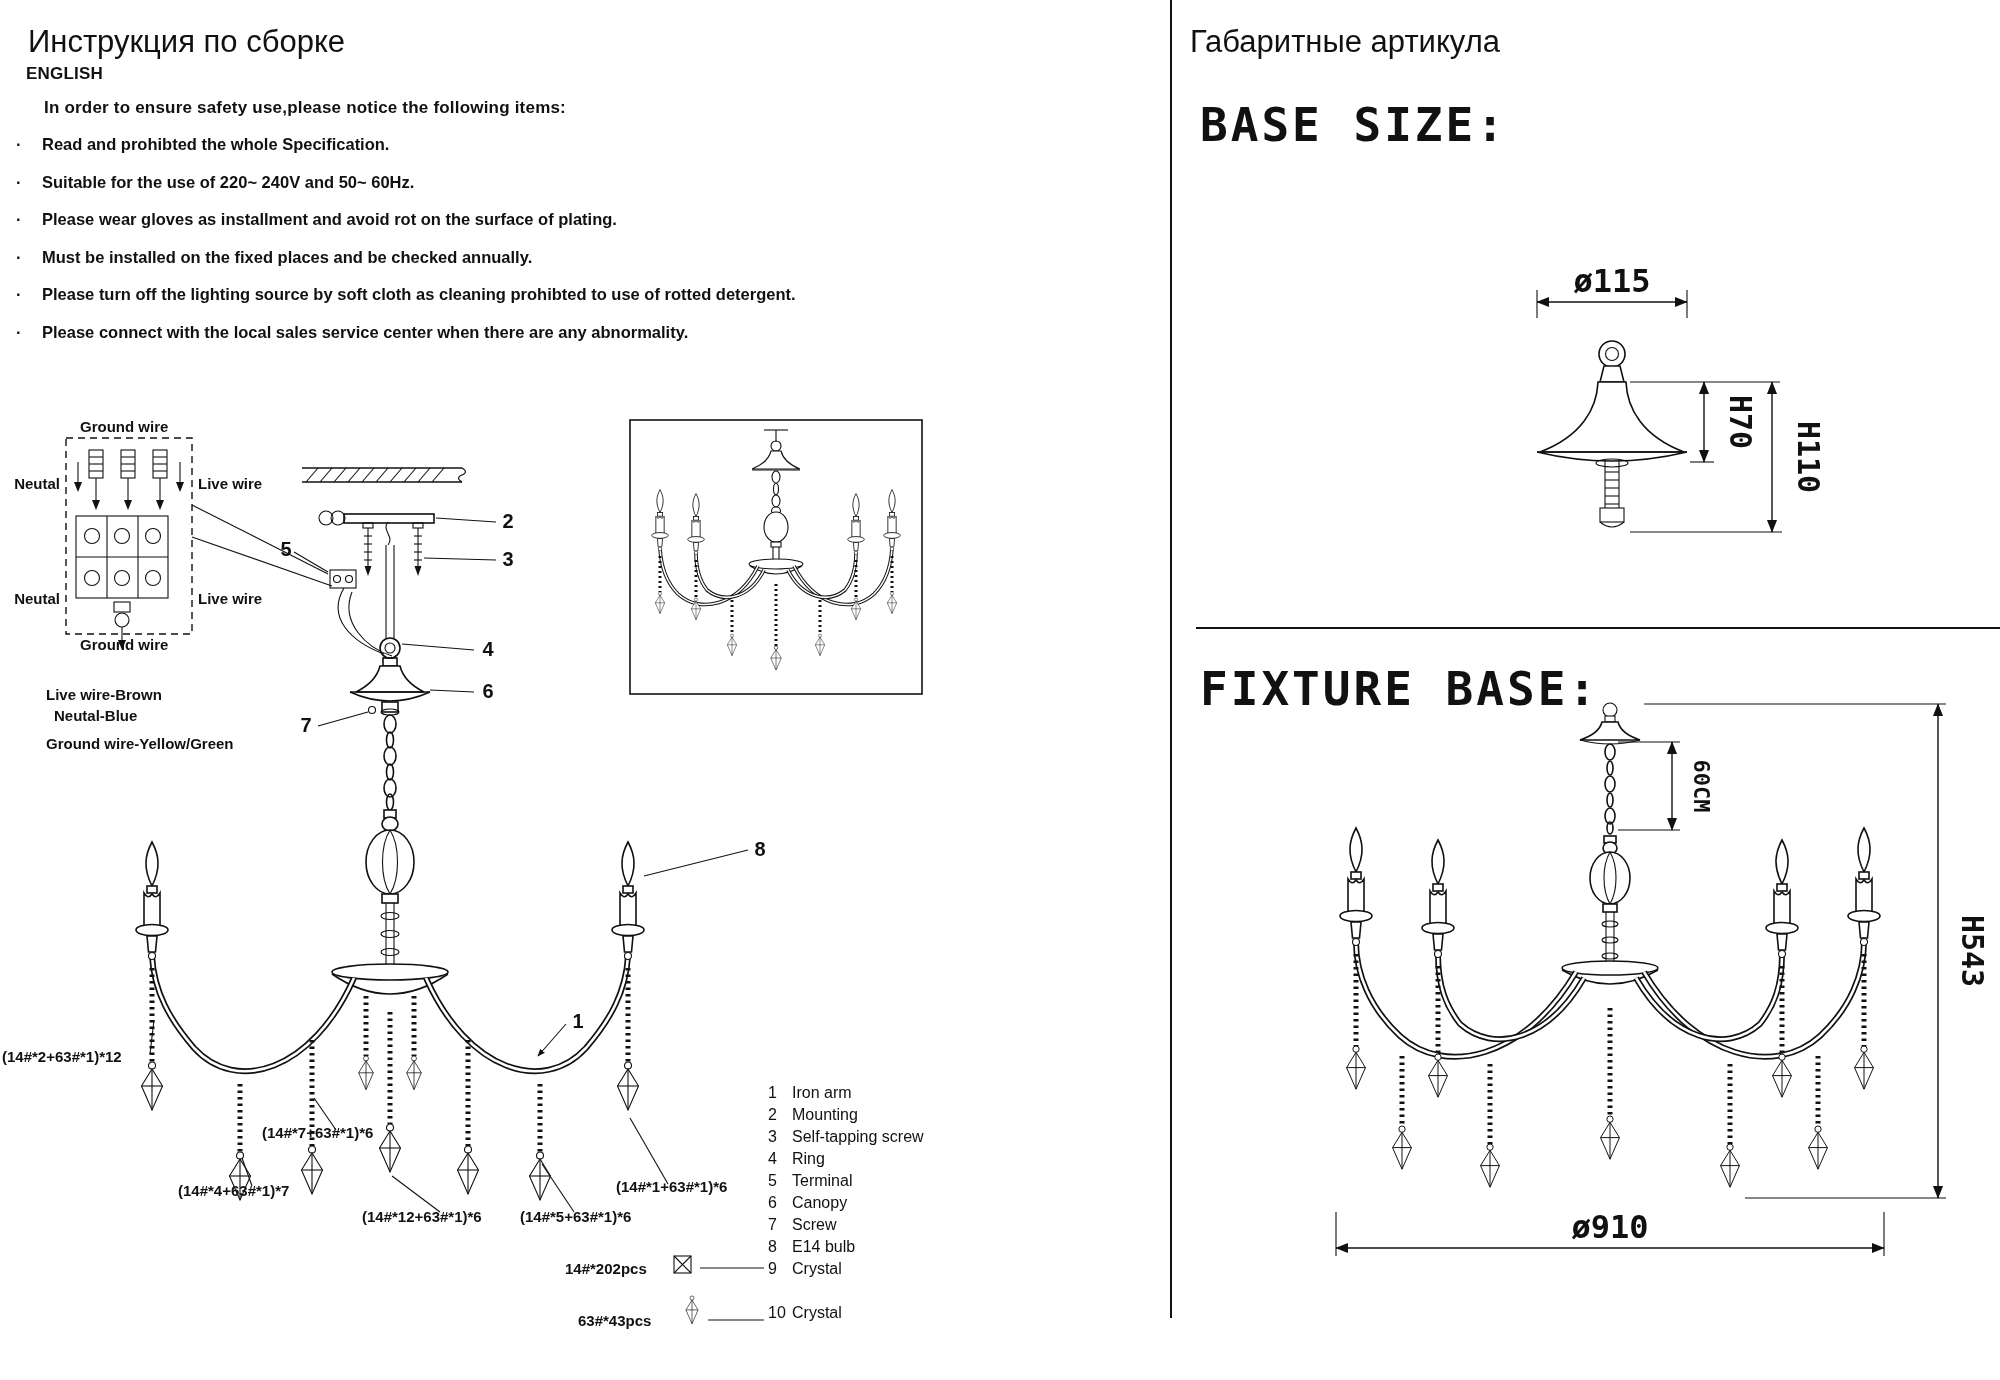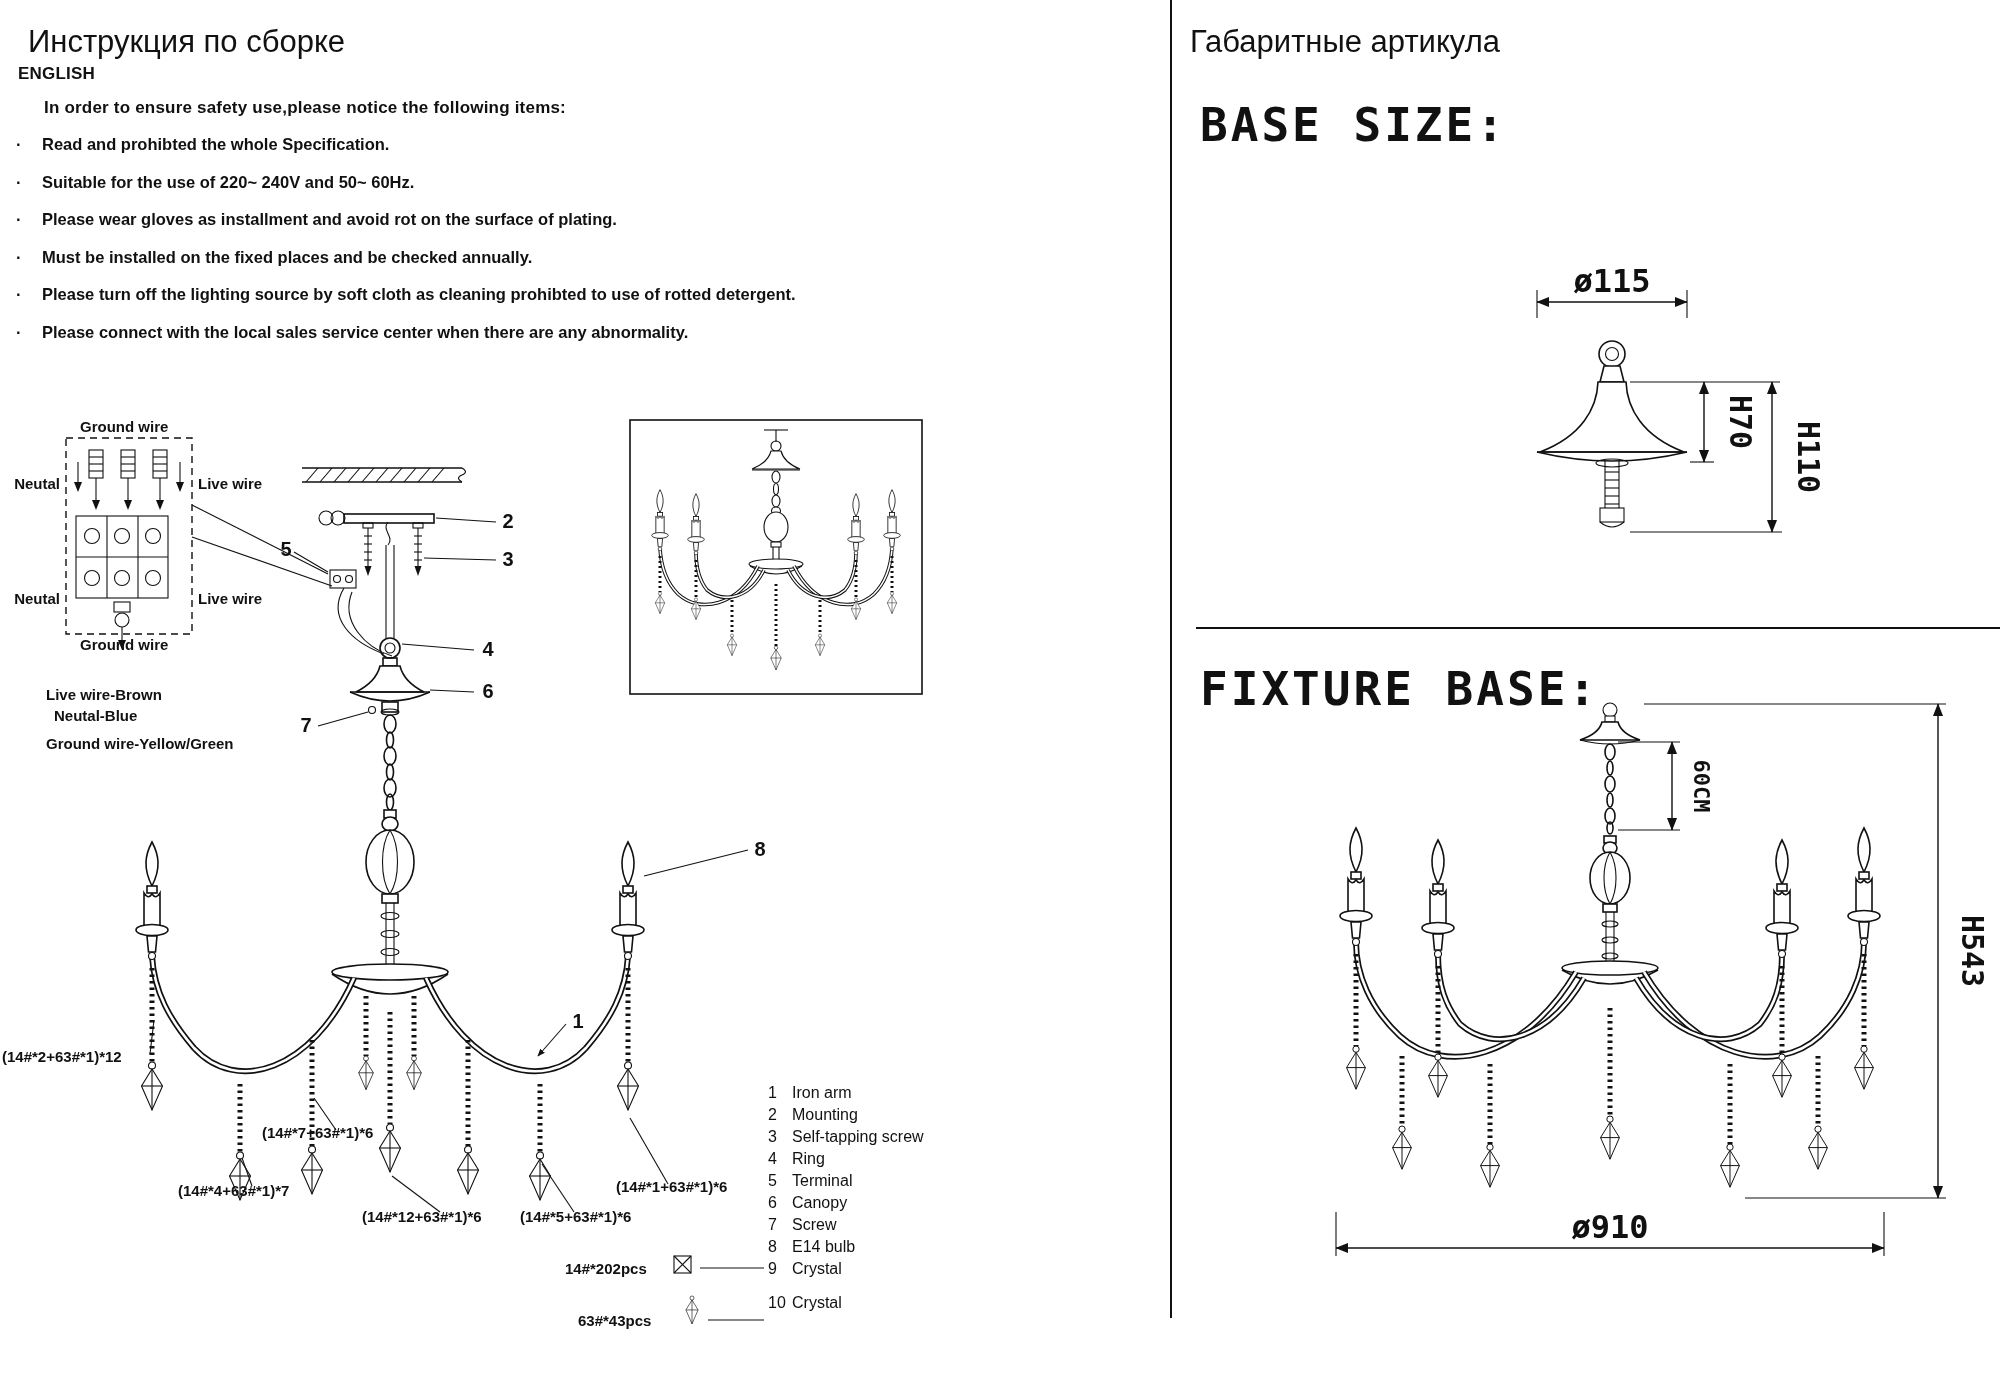--- a/index.html
+++ b/index.html
@@ -9,21 +9,21 @@
         font-family:"Liberation Sans",sans-serif;overflow:hidden}
   .abs{position:absolute;white-space:nowrap}
   .ru-title{font-size:31px;font-weight:400}
   .b17{font-size:17px;font-weight:700;letter-spacing:.2px}
   .instr-row{line-height:37.6px;white-space:nowrap;font-size:16.5px;font-weight:700}
   .instr-row .bul{display:inline-block;width:30px;text-align:left;padding-left:4px}
   .stencil{font-family:"DejaVu Sans Mono",monospace;font-weight:700;font-size:46px;letter-spacing:3px}
   .parts{font-size:16px;font-weight:400}
   .part-row{line-height:22px;white-space:nowrap}
   .part-row .pnum{display:inline-block;min-width:24px}
-  .part-row.gap{margin-top:12px}
+  .part-row.gap{margin-top:22px}
   .footer{font-size:29px;font-weight:400}
   svg.art{position:absolute;left:0;top:0}
   svg text{font-family:"Liberation Sans",sans-serif;fill:#111}
   .t15{font-size:15px;font-weight:700}
   .t20{font-size:20px;font-weight:700}
   .dim32{font-family:"DejaVu Sans Mono",monospace;font-weight:700;font-size:32px}
   .dim30{font-family:"DejaVu Sans Mono",monospace;font-weight:700;font-size:30px}
   .dim22{font-family:"DejaVu Sans Mono",monospace;font-weight:700;font-size:22px}
   .ln{stroke:#111;stroke-width:1.6;fill:none}
   .lnf{stroke:#111;stroke-width:1.6;fill:#fff}
@@ -461,21 +461,21 @@
   <text class="dim30" transform="translate(1962,951) rotate(90)" text-anchor="middle">H543</text>
   <g>
     <line class="thin" x1="1336" y1="1212" x2="1336" y2="1256"></line>
     <line class="thin" x1="1884" y1="1212" x2="1884" y2="1256"></line>
     <line class="dimln" x1="1336" y1="1248" x2="1884" y2="1248"></line>
   </g>
   <text class="dim32" x="1610" y="1238" text-anchor="middle">ø910</text>
 </svg>
 
 <div class="abs ru-title" style="left:28px;top:24px">Инструкция по сборке</div>
-<div class="abs b17" style="left:18px;top:64px">ENGLISH</div>
+<div class="abs b17" style="left:26px;top:64px">ENGLISH</div>
 <div class="abs b17" style="left:44px;top:98px">In order to ensure safety use,please notice the following items:</div>
 
 <div class="abs" style="left:12px;top:126px">
   <div class="instr-row"><span class="bul">·</span><span>Read and prohibted the whole Specification.</span></div>
   <div class="instr-row"><span class="bul">·</span><span>Suitable for the use of 220~ 240V and 50~ 60Hz.</span></div>
   <div class="instr-row"><span class="bul">·</span><span>Please wear gloves as installment and avoid rot on the surface of plating.</span></div>
   <div class="instr-row"><span class="bul">·</span><span>Must be installed on the fixed places and be checked annually.</span></div>
   <div class="instr-row"><span class="bul">·</span><span>Please turn off the lighting source by soft cloth as cleaning prohibted to use of rotted detergent.</span></div>
   <div class="instr-row"><span class="bul">·</span><span>Please connect with the local sales service center when there are any abnormality.</span></div>
 </div>

